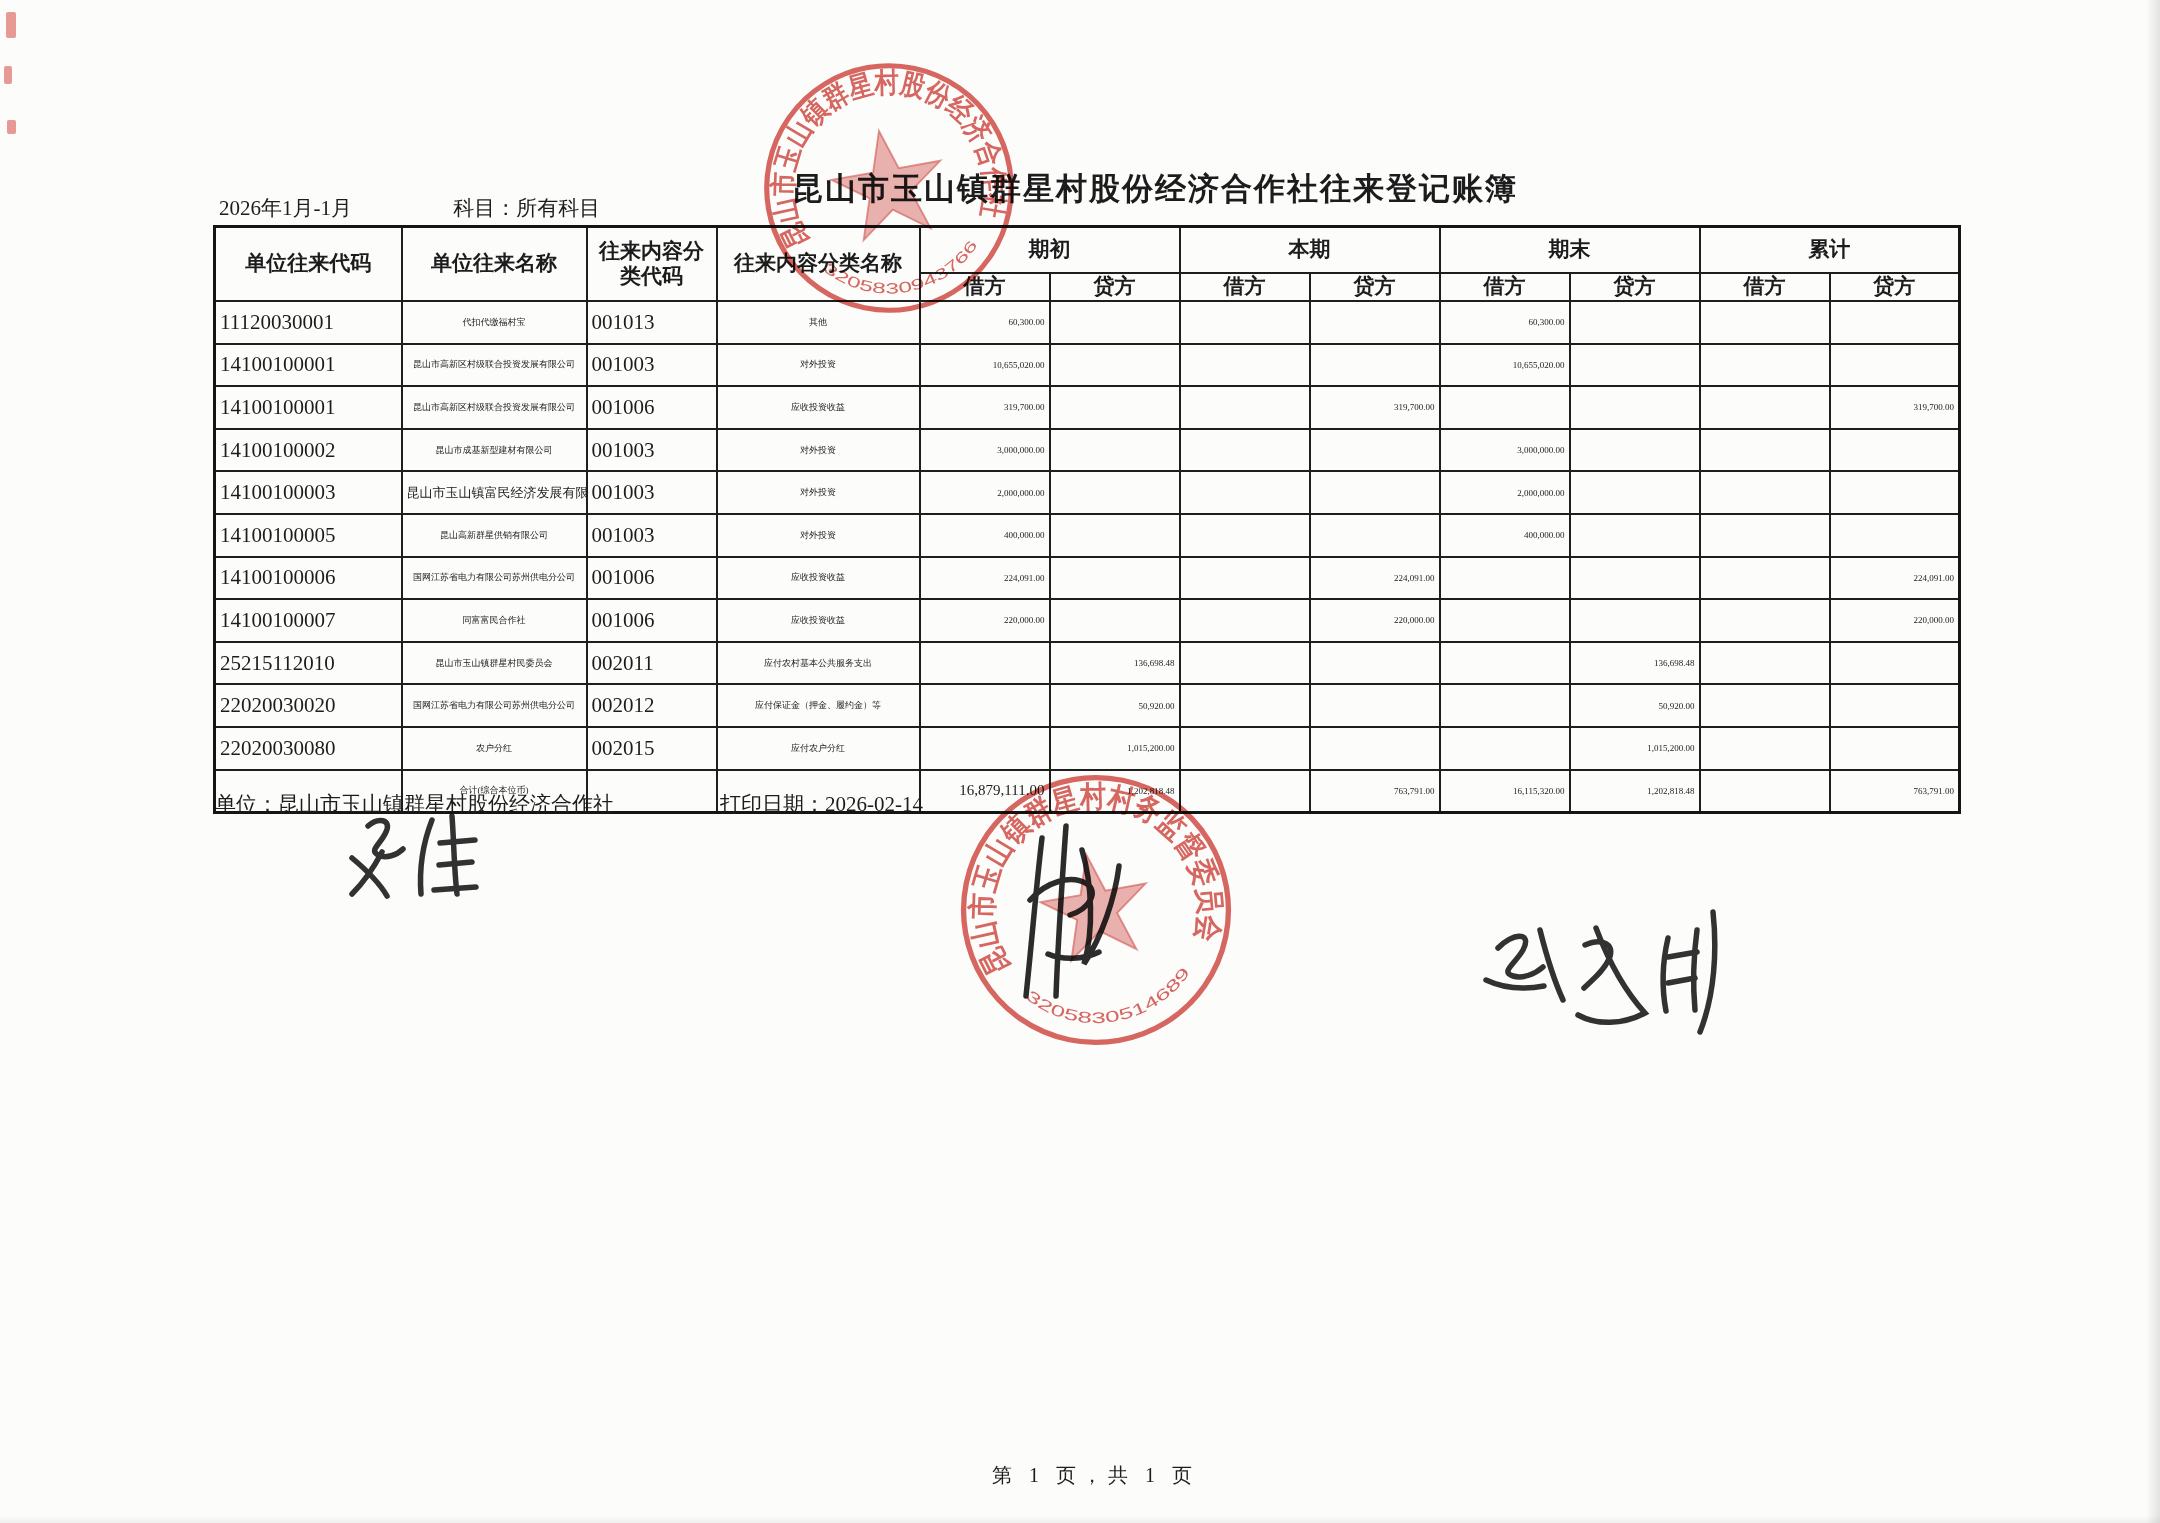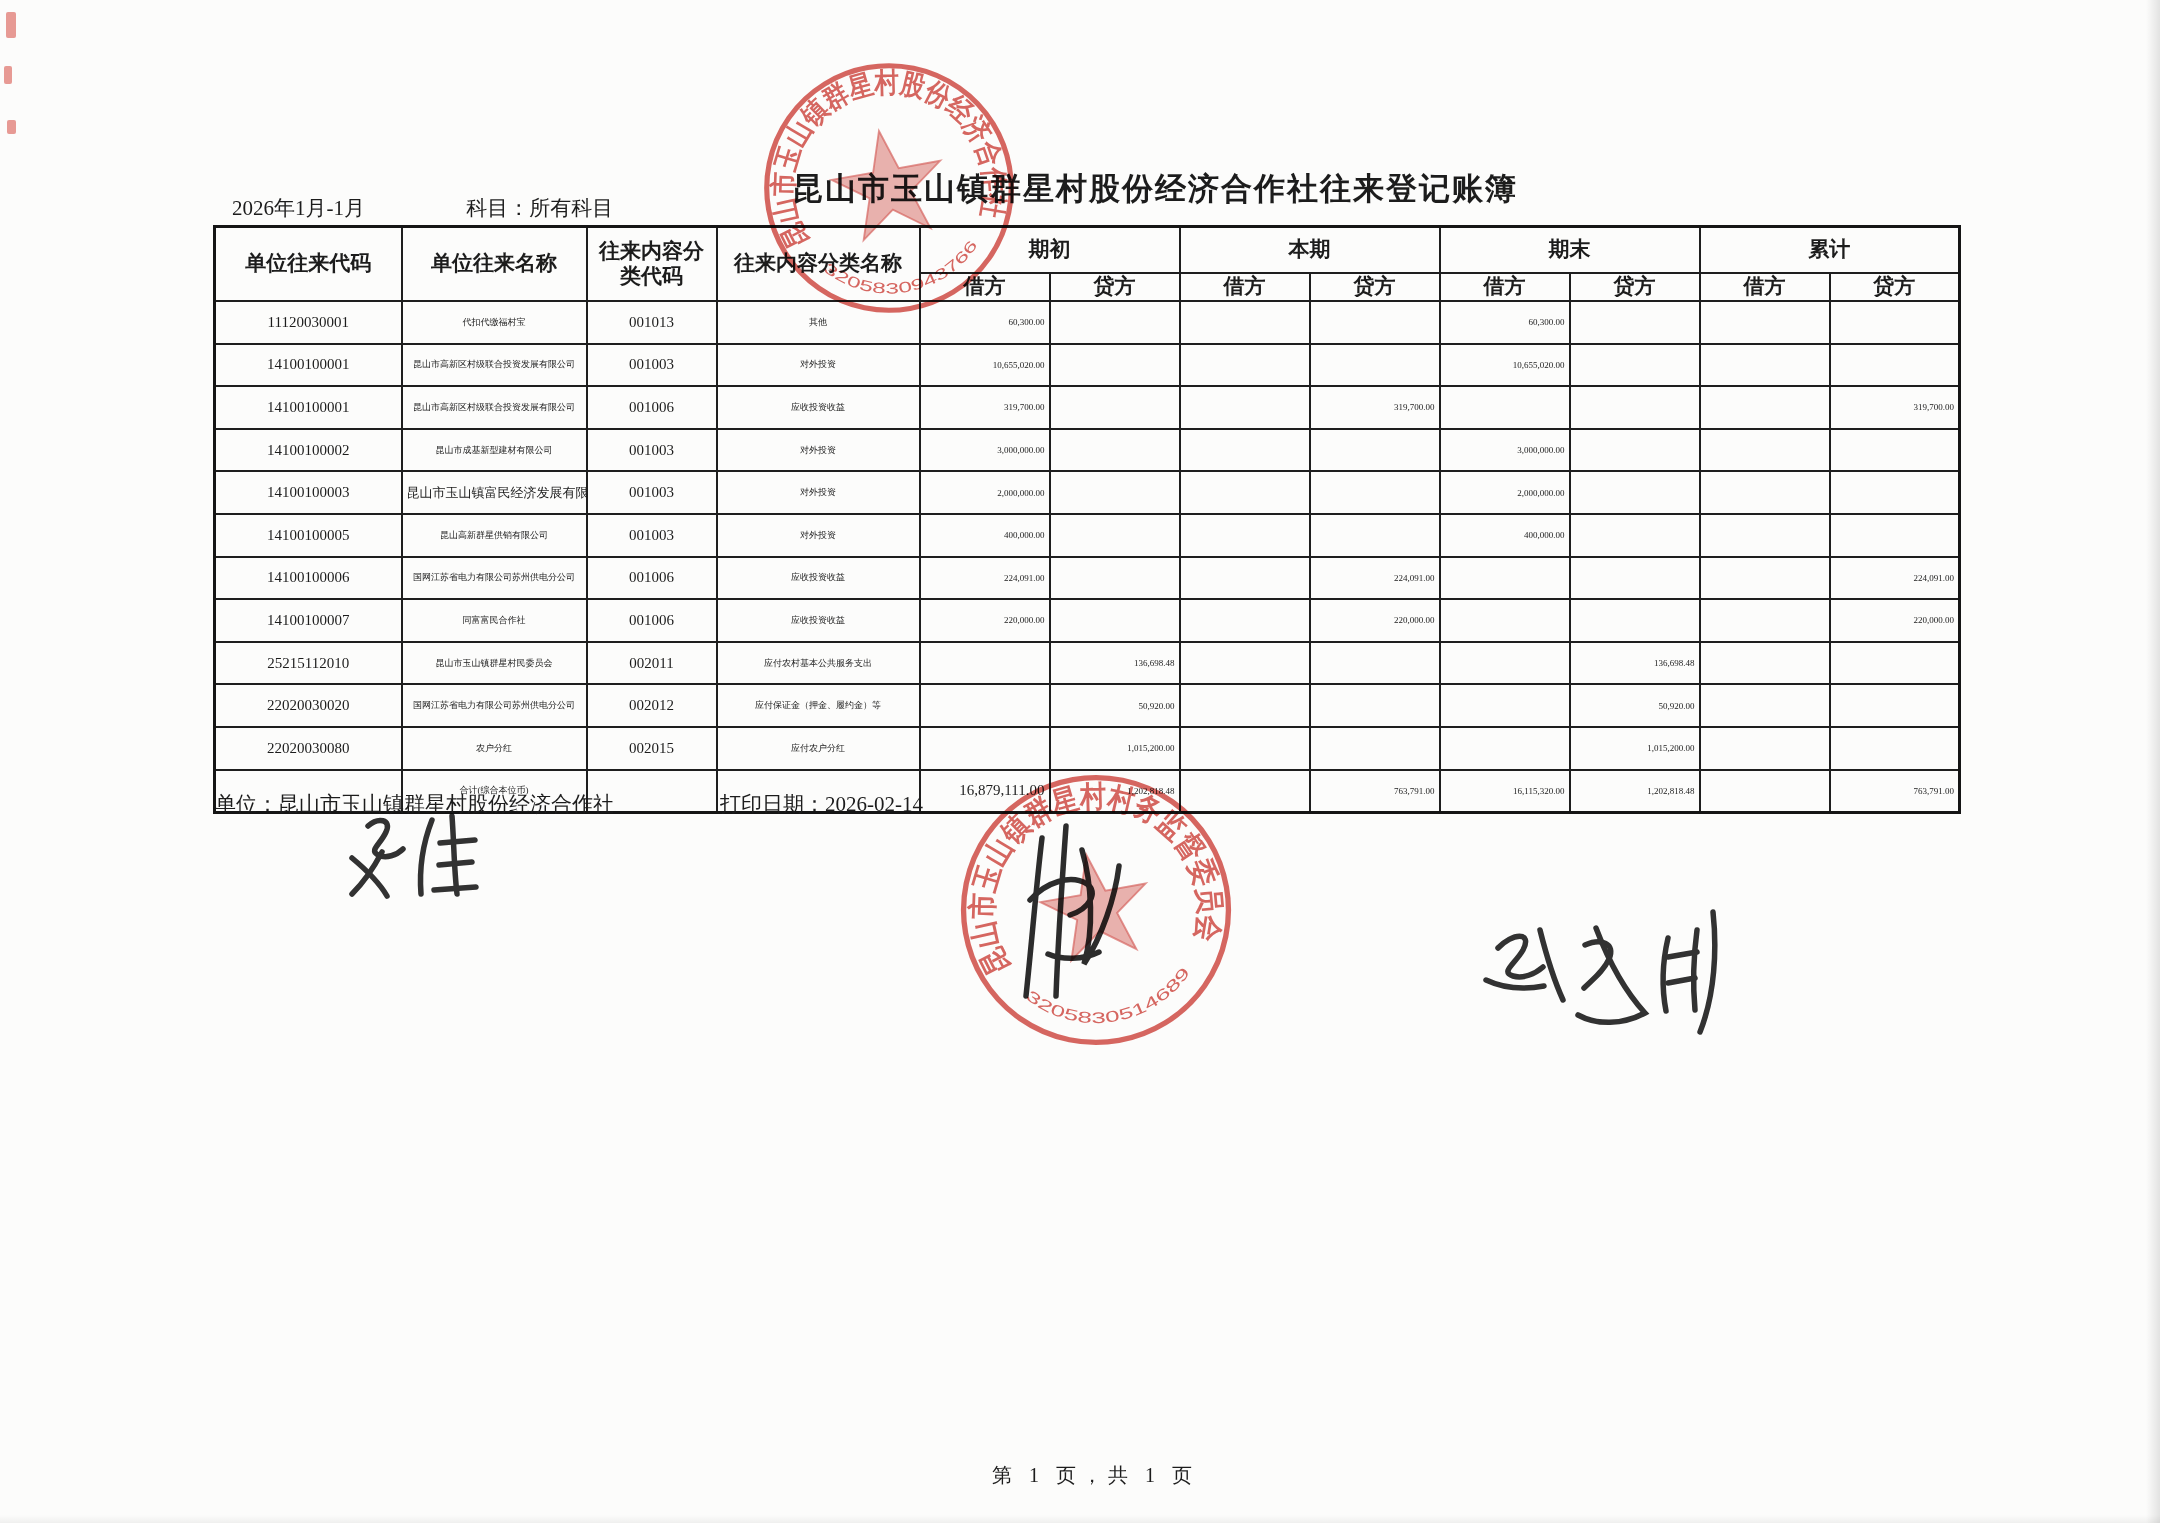--- a/index.html
+++ b/index.html
@@ -13,39 +13,39 @@
   .scan-edge-right{position:absolute;right:0;top:0;width:14px;height:100%;
     background:linear-gradient(to right,rgba(0,0,0,0),rgba(0,0,0,0.10));}
   .scan-edge-bottom{position:absolute;left:0;bottom:0;width:100%;height:8px;
     background:linear-gradient(to bottom,rgba(0,0,0,0),rgba(0,0,0,0.05));}
   .scan-speck{position:absolute;background:rgba(214,72,64,.55);border-radius:2px;}
 
   .doc-title{
     position:absolute;top:168px;left:1155px;transform:translateX(-50%);
     font-size:31px;font-weight:bold;letter-spacing:2px;white-space:nowrap;z-index:30;
   }
-  .meta-line{position:absolute;top:194px;left:232px;font-size:21px;z-index:30;white-space:nowrap;}
+  .meta-line{position:absolute;top:194px;left:219px;font-size:21px;z-index:30;white-space:nowrap;}
   .meta-line .subject{margin-left:96px;}
 
   table.ledger{
     position:absolute;left:213px;top:225px;width:1745px;
     border-collapse:collapse;table-layout:fixed;z-index:10;
     background:transparent;
     padding-left:32px;
   }
   table.ledger th,table.ledger td{
     border:2px solid #1e1e1e;overflow:hidden;white-space:nowrap;
     padding:0 4px;vertical-align:middle;
   }
   table.ledger{border:3px solid #151515;}
   table.ledger thead tr.group-row th{height:44px;}
   table.ledger thead tr.sub-row th{height:26px;}
   table.ledger th{font-size:21px;font-weight:bold;text-align:center;white-space:normal;line-height:1.2;}
   table.ledger tbody td{height:40.6px;}
-  td.c-code,td.c-catcode{text-align:center;font-size:15px;}
+  td.c-code,td.c-catcode{font-size:21px;}
   td.c-name,td.c-catname{text-align:center;font-size:21px;}
   td.c-amount{text-align:right;font-size:20px;padding-right:9px;}
 
   .footer-line{position:absolute;top:790px;left:215px;font-size:21px;z-index:30;white-space:nowrap;}
   .footer-line .print-date{position:absolute;left:505px;top:0;white-space:nowrap;}
   .page-indicator{position:absolute;top:1462px;left:1095px;transform:translateX(-50%);
     font-size:20px;letter-spacing:6px;white-space:nowrap;}
 
   .stamp{position:absolute;mix-blend-mode:multiply;opacity:.82;color:#d0453e;z-index:40;}
   .stamp-top{left:749px;top:48px;width:280px;height:280px;}

